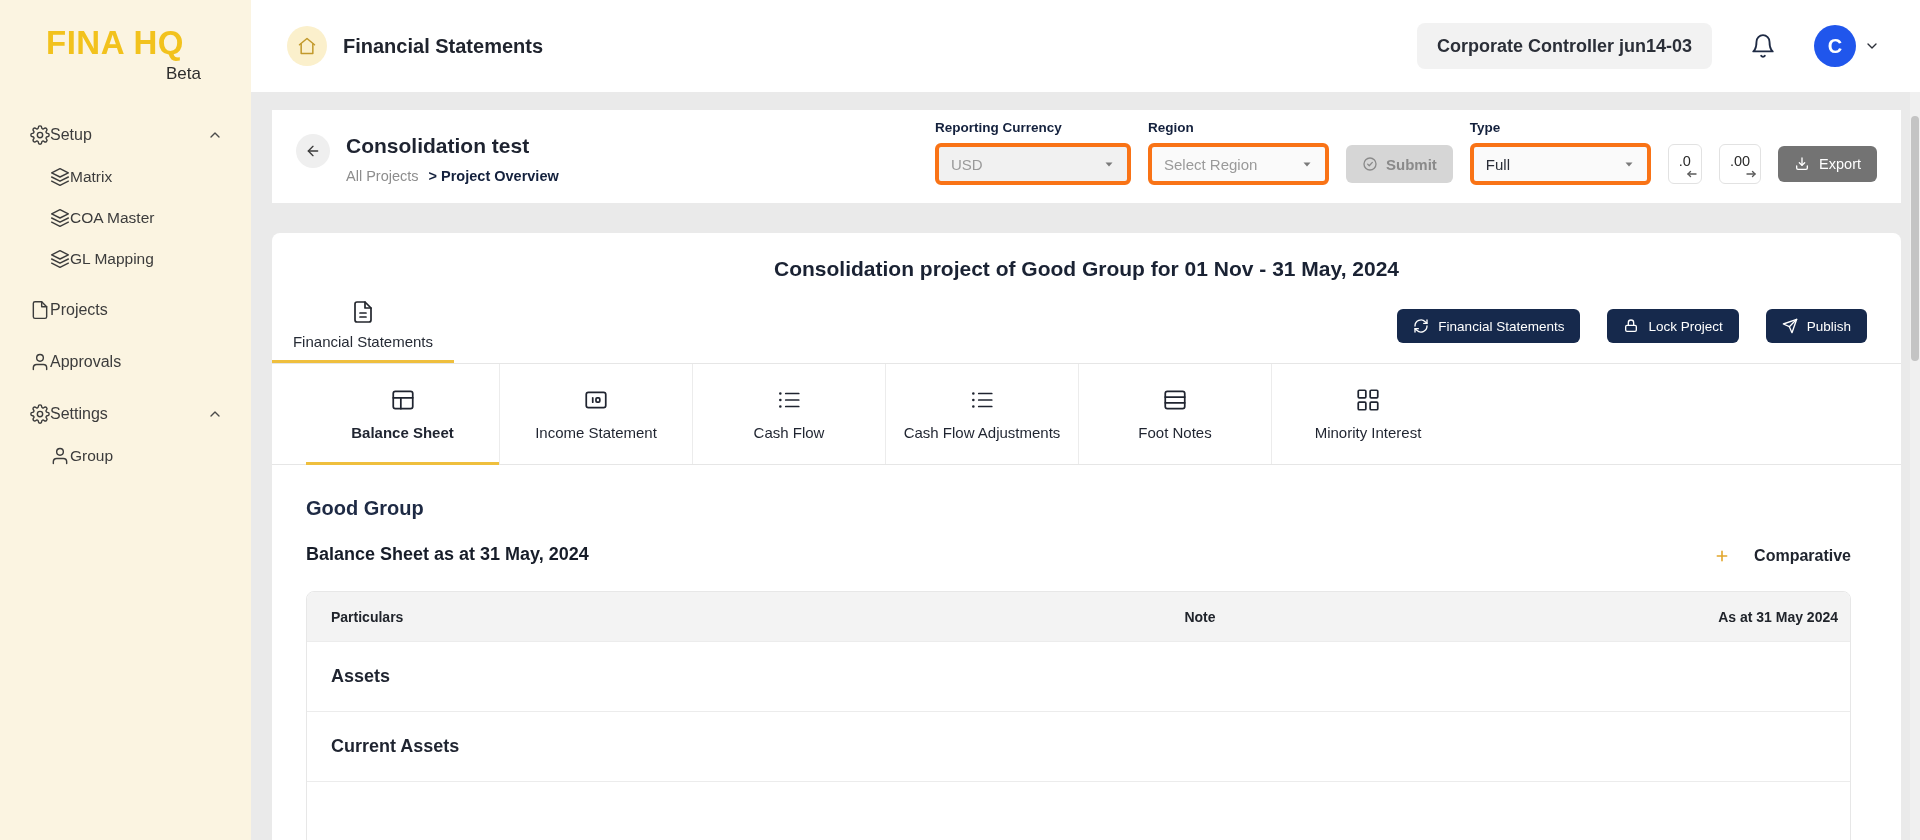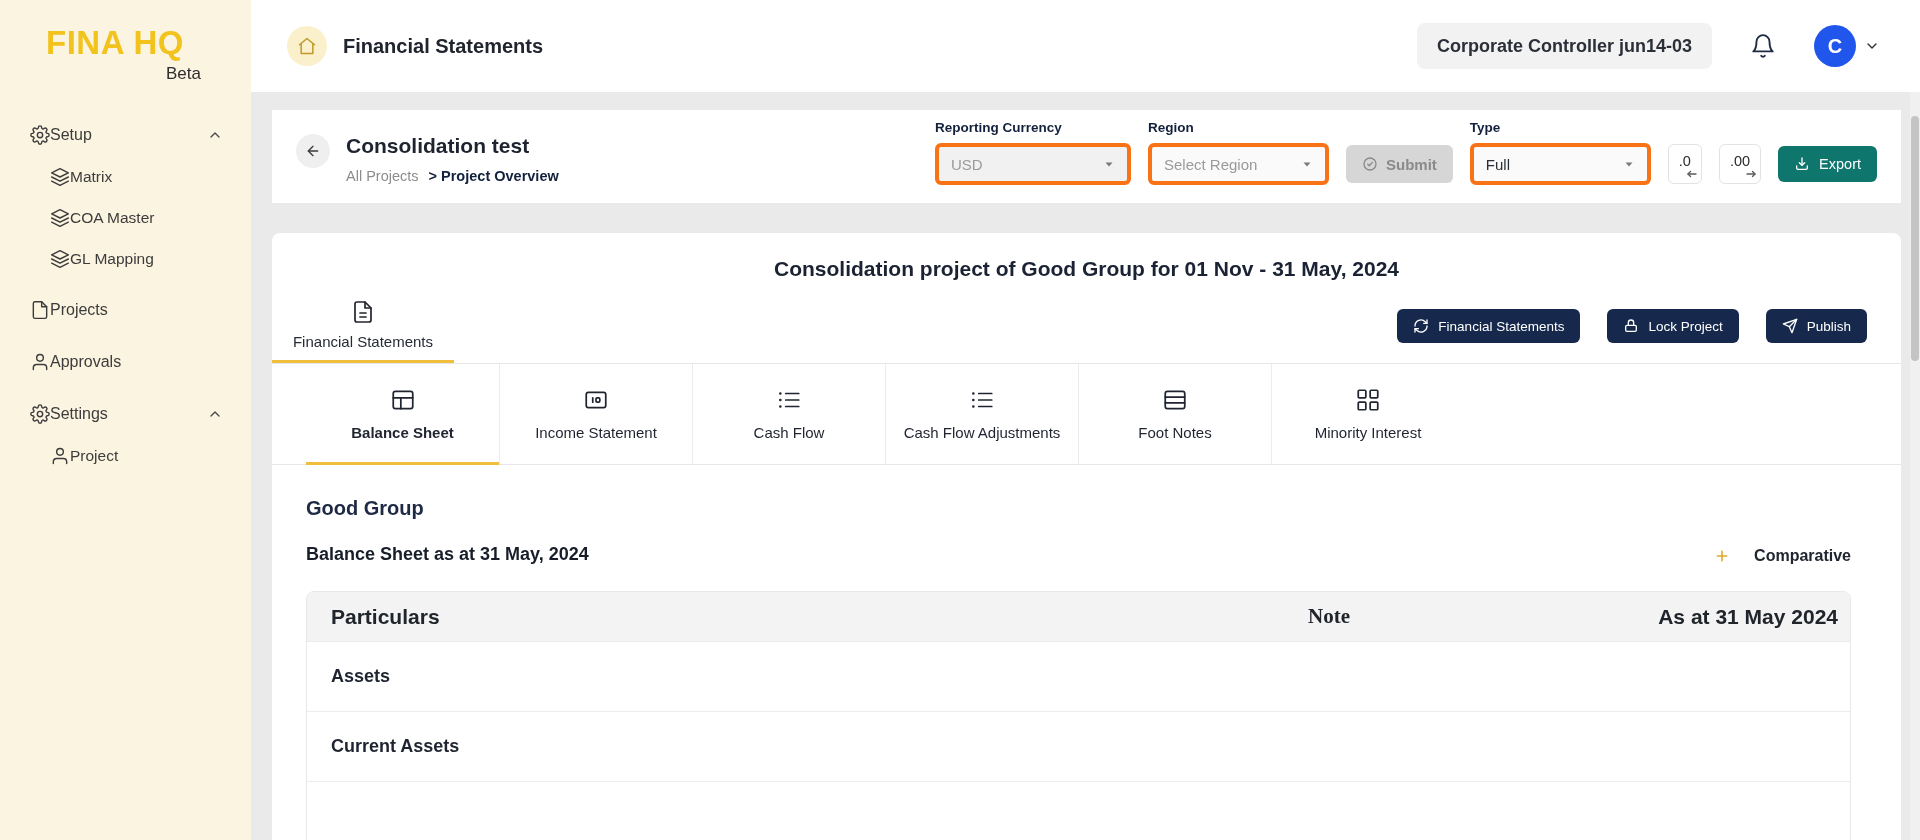--- a/index.html
+++ b/index.html
@@ -50,21 +50,21 @@
   .ctrl-label { font-size:13.5px; font-weight:700; color:#14213D; margin-bottom:8px; }
   .select { height:42px; border:4px solid #f97316; border-radius:6px; background:#FAFAFA; display:flex; align-items:center; justify-content:space-between; padding:0 12px; font-size:15px; cursor:pointer; }
   .select .sel-chev { color:#7A7A7A; display:flex; }
   .select.disabled { background:#F1F1F1; cursor:default; }
   .sel-val-muted { color:#9A9A9A; }
   .sel-val-dark { color:#2A2E37; }
   .w196 { width:196px; } .w181 { width:181px; }
   .submit-btn { height:38px; margin-bottom:2px; border:none; border-radius:6px; background:#D6D6D6; color:#8A8A8A; font-weight:700; font-size:15px; display:flex; align-items:center; gap:8px; padding:0 16px; font-family:inherit; cursor:default; }
   .dec-btn { position:relative; height:40px; margin-bottom:1px; background:#fff; border:1px solid #E2E2E2; border-radius:6px; font-size:14.5px; color:#2B2B2B; padding:0 10px 6px 10px; font-family:inherit; cursor:pointer; }
   .dec-arrow { position:absolute; right:3px; bottom:3px; color:#5A5A5A; display:flex; }
-  .export-btn { height:36px; margin-bottom:3px; background:#0f766e; border:none; border-radius:6px; color:#fff; font-size:14.5px; display:flex; align-items:center; gap:9px; padding:0 16px; font-family:inherit; cursor:pointer; }
+  .export-btn { height:36px; margin-bottom:3px; background:#737373; border:none; border-radius:6px; color:#fff; font-size:14.5px; display:flex; align-items:center; gap:9px; padding:0 16px; font-family:inherit; cursor:pointer; }
 
   
   .main-card { background:#fff; border-radius:8px 8px 0 0; margin-top:30px; height:620px; }
   .consol-title { text-align:center; font-size:21px; font-weight:700; color:#1A2233; padding-top:24px; }
   .tabs-band { position:relative; border-bottom:1px solid #E6E6E6; margin-top:8px; display:flex; }
   .ws-tab { width:182px; height:74px; display:flex; flex-direction:column; align-items:center; justify-content:center; gap:9px; font-size:15px; color:#262B35; cursor:pointer; }
   .ws-tab + .ws-tab { border-left:1px solid #ECECEC; }
   .ws-tab.active { border-bottom:3px solid #EFBF3D; font-weight:500; }
   .band-actions { position:absolute; right:34px; top:50%; transform:translateY(-50%); display:flex; gap:27px; }
   .navy-btn { height:34px; background:#16294C; border:none; border-radius:6px; color:#fff; font-size:13.5px; display:flex; align-items:center; gap:9px; padding:0 16px; font-family:inherit; cursor:pointer; }
@@ -77,23 +77,23 @@
 
   .sheet-head { display:flex; align-items:flex-end; justify-content:space-between; padding:0 50px 0 34px; margin-top:32px; }
   .group-name { font-size:20px; font-weight:700; color:#1E2A44; }
   .sheet-title { font-size:18px; font-weight:700; color:#171D29; margin-top:24px; }
   .comparative { display:flex; align-items:center; gap:24px; cursor:pointer; }
   .comparative .cmp-label { font-size:16px; font-weight:700; color:#20252F; }
   .plus { color:#E2A62B; display:flex; }
 
   .bs-table { margin:26px 50px 0 34px; border:1px solid #E7E7E7; border-radius:8px 8px 0 0; overflow:hidden; }
   .tbl-row { display:grid; grid-template-columns:1fr 300px 500px; align-items:center; }
-  .tbl-head { background:#F3F3F3; height:49px; font-size:21px; font-weight:700; color:#20242B; }
+  .tbl-head { background:#F3F3F3; height:49px; font-size:14px; font-weight:700; color:#20242B; }
   .cell-l { padding-left:24px; }
-  .cell-c { text-align:right;font-family:Liberation Serif, serif; }
+  .cell-c { text-align:center; }
   .cell-r { text-align:right; padding-right:12px; }
   .data-row { height:70px; border-top:1px solid #ECECEC; background:#fff; font-size:18px; font-weight:700; color:#1F2430; }
 
   
   .sb-track { position:absolute; right:0; top:92px; bottom:0; width:10px; background:#F0F0F0; }
   .sb-thumb { position:absolute; right:1px; top:24px; width:8px; height:245px; border-radius:4px; background:#C4C4C4; cursor:pointer; }
 
   svg { display:block; }
 </style>
 </head>
@@ -181,21 +181,21 @@
           </svg>
         </span>
     </div>
     <div class="nav-item sub">
       <span class="icon">
           <svg class="ic" viewBox="0 0 24 24" fill="none" stroke="currentColor" stroke-width="1.7" stroke-linecap="round" stroke-linejoin="round">
             <path d="M20 21v-2a4 4 0 0 0-4-4H8a4 4 0 0 0-4 4v2"></path>
             <circle cx="12" cy="7" r="4"></circle>
           </svg>
         </span>
-      <span>Project</span>
+      <span>Group</span>
     </div>
   </nav>
 </aside>
 
 <div class="main-col">
 
   <header class="topbar">
     <div class="topbar-left">
       <span class="home-circle">
           <svg class="ic" viewBox="0 0 24 24" fill="none" stroke="currentColor" stroke-width="1.8" stroke-linecap="round" stroke-linejoin="round">

